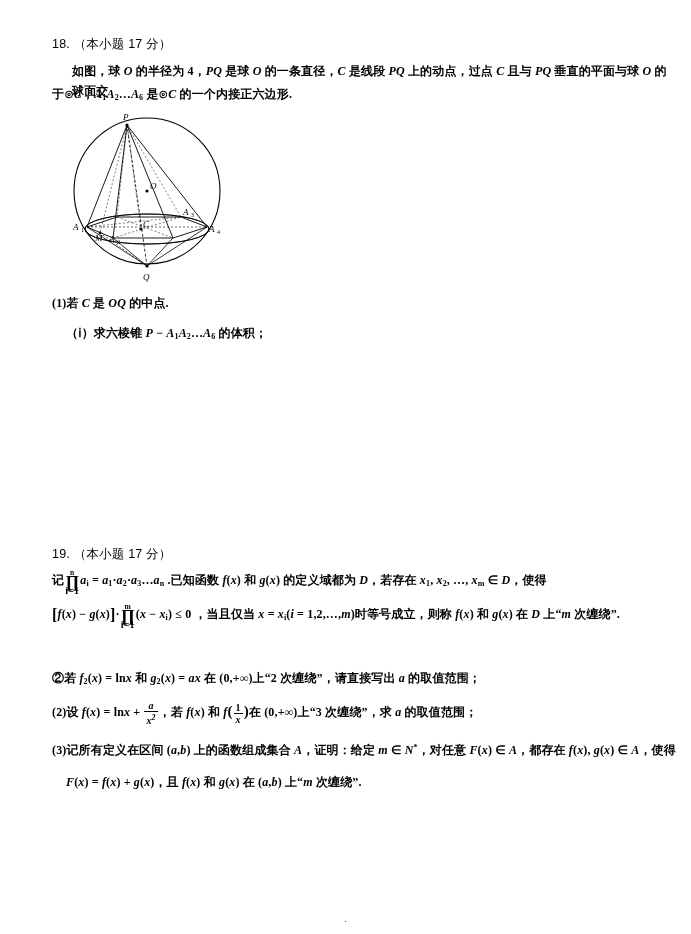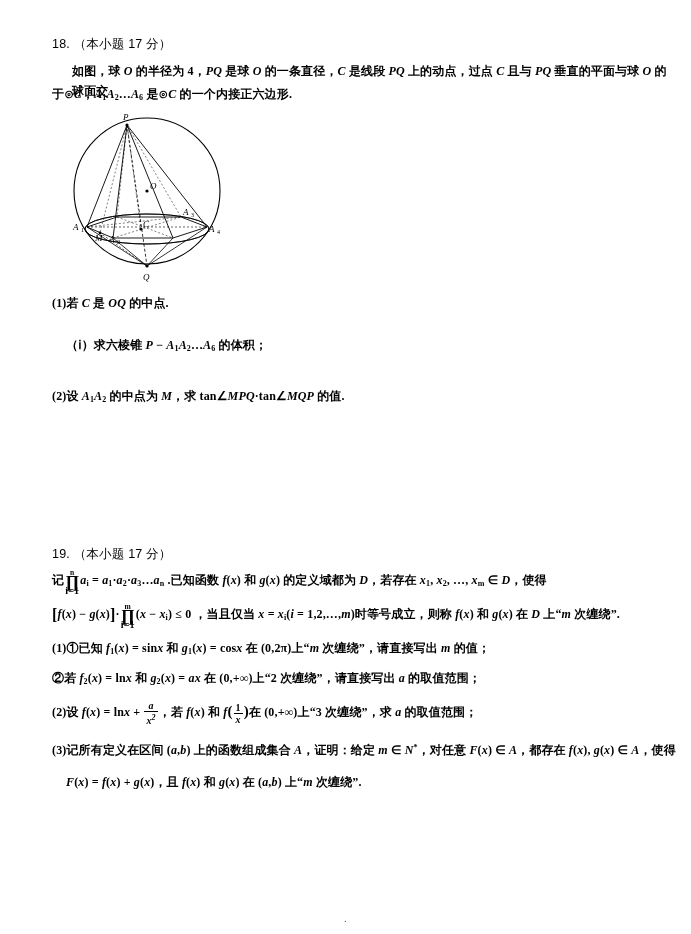--- a/index.html
+++ b/index.html
@@ -162,43 +162,37 @@
       <text x="128" y="104" font-size="9" font-style="italic" font-family="Liberation Serif, serif">A</text>
       <text x="136" y="106" font-size="6" font-family="Liberation Serif, serif">3</text>
       <text x="154" y="121" font-size="9" font-style="italic" font-family="Liberation Serif, serif">A</text>
       <text x="162" y="123" font-size="6" font-family="Liberation Serif, serif">4</text>
     </svg>
   </div>
 
   <div class="para" style="left:52px; top:277px;text-align:right;">
     (1)若 <span class="it">C</span> 是 <span class="it">OQ</span> 的中点.
   </div>
-  <div class="para" style="left:66px; top:307px;margin-top:12px;">
+  <div class="para" style="left:66px; top:307px;">
     （ⅰ）求六棱锥 <span class="it">P</span> − <span class="it">A</span><span class="sub">1</span><span class="it">A</span><span class="sub">2</span>…<span class="it">A</span><span class="sub">6</span> 的体积；
-  </div>
-  <div class="para" style="left:52px; top:370px;">
-    (2)设 <span class="it">A</span><span class="sub">1</span><span class="it">A</span><span class="sub">2</span> 的中点为 <span class="it">M</span>，求 tan∠<span class="it">MPQ</span>·tan∠<span class="it">MQP</span> 的值.
   </div>
 
   <div class="q-num" style="left:52px; top:530px;">
     <span>19.</span>
     <span>（本小题 17 分）</span>
   </div>
 
   <div class="para" style="left:52px; top:554px; width:620px;">
     记<span class="bigop">∏<span class="top">n</span><span class="bot">i=1</span></span><span class="it">a</span><span class="sub">i</span> = <span class="it">a</span><span class="sub">1</span>·<span class="it">a</span><span class="sub">2</span>·<span class="it">a</span><span class="sub">3</span>…<span class="it">a</span><span class="sub">n</span> .已知函数 <span class="it">f</span>(<span class="it">x</span>) 和 <span class="it">g</span>(<span class="it">x</span>) 的定义域都为 <span class="it">D</span>，若存在 <span class="it">x</span><span class="sub">1</span>, <span class="it">x</span><span class="sub">2</span>, …, <span class="it">x</span><span class="sub">m</span> ∈ <span class="it">D</span>，使得
   </div>
 
   <div class="para" style="left:52px; top:588px; width:620px;">
     <span style="font-size:16px; vertical-align:-2px;">[</span><span class="it">f</span>(<span class="it">x</span>) − <span class="it">g</span>(<span class="it">x</span>)<span style="font-size:16px; vertical-align:-2px;">]</span>·<span class="bigop">∏<span class="top">m</span><span class="bot">i=1</span></span>(<span class="it">x</span> − <span class="it">x</span><span class="sub">i</span>) ≤ 0 ，当且仅当 <span class="it">x</span> = <span class="it">x</span><span class="sub">i</span>(<span class="it">i</span> = 1,2,…,<span class="it">m</span>)时等号成立，则称 <span class="it">f</span>(<span class="it">x</span>) 和 <span class="it">g</span>(<span class="it">x</span>) 在 <span class="it">D</span> 上“<span class="it">m</span> 次缠绕”.
   </div>
 
-  <div class="para" style="left:52px; top:622px; width:620px;">
-    (1)①已知 <span class="it">f</span><span class="sub">1</span>(<span class="it">x</span>) = sin<span class="it">x</span> 和 <span class="it">g</span><span class="sub">1</span>(<span class="it">x</span>) = cos<span class="it">x</span> 在 (0,2π)上“<span class="it">m</span> 次缠绕”，请直接写出 <span class="it">m</span> 的值；
-  </div>
 
   <div class="para" style="left:52px; top:652px; width:620px;">
     ②若 <span class="it">f</span><span class="sub">2</span>(<span class="it">x</span>) = ln<span class="it">x</span> 和 <span class="it">g</span><span class="sub">2</span>(<span class="it">x</span>) = <span class="it">ax</span> 在 (0,+∞)上“2 次缠绕”，请直接写出 <span class="it">a</span> 的取值范围；
   </div>
 
   <div class="para" style="left:52px; top:684px; width:620px;">
     (2)设 <span class="it">f</span>(<span class="it">x</span>) = ln<span class="it">x</span> + <span class="frac"><span class="num it">a</span><span class="den it">x<span class="sup">2</span></span></span>，若 <span class="it">f</span>(<span class="it">x</span>) 和 <span class="it">f</span><span style="font-size:15px;">(</span><span class="frac"><span class="num">1</span><span class="den it">x</span></span><span style="font-size:15px;">)</span>在 (0,+∞)上“3 次缠绕”，求 <span class="it">a</span> 的取值范围；
   </div>
 
   <div class="para" style="left:52px; top:722px; width:625px;">

